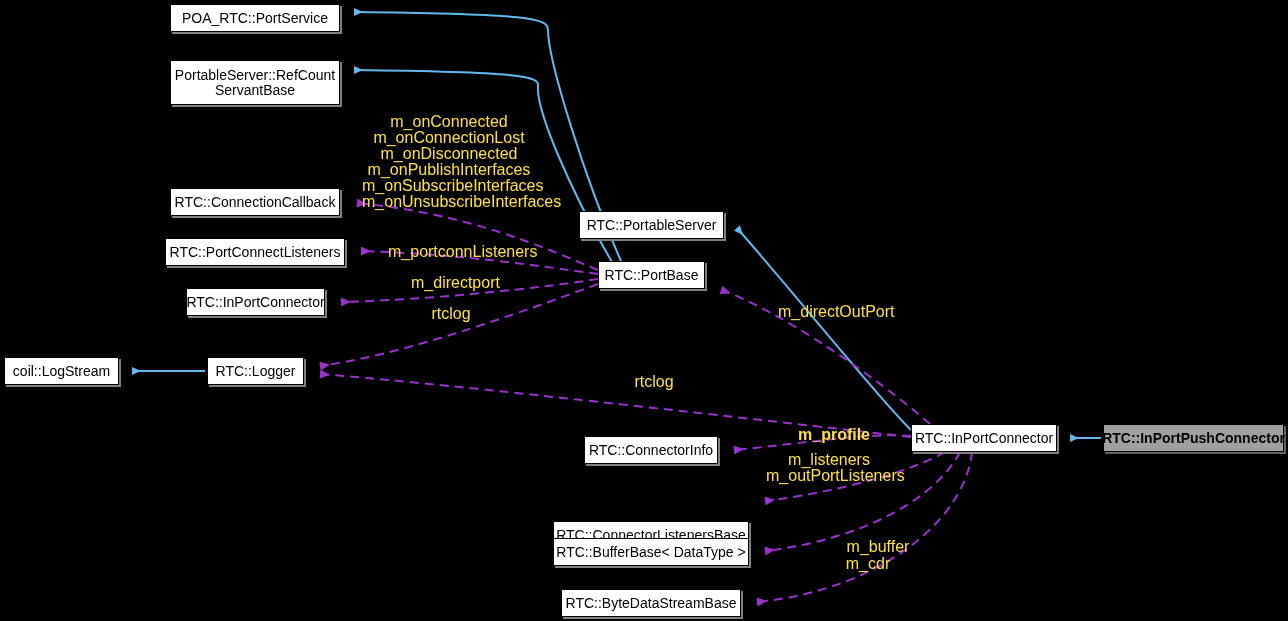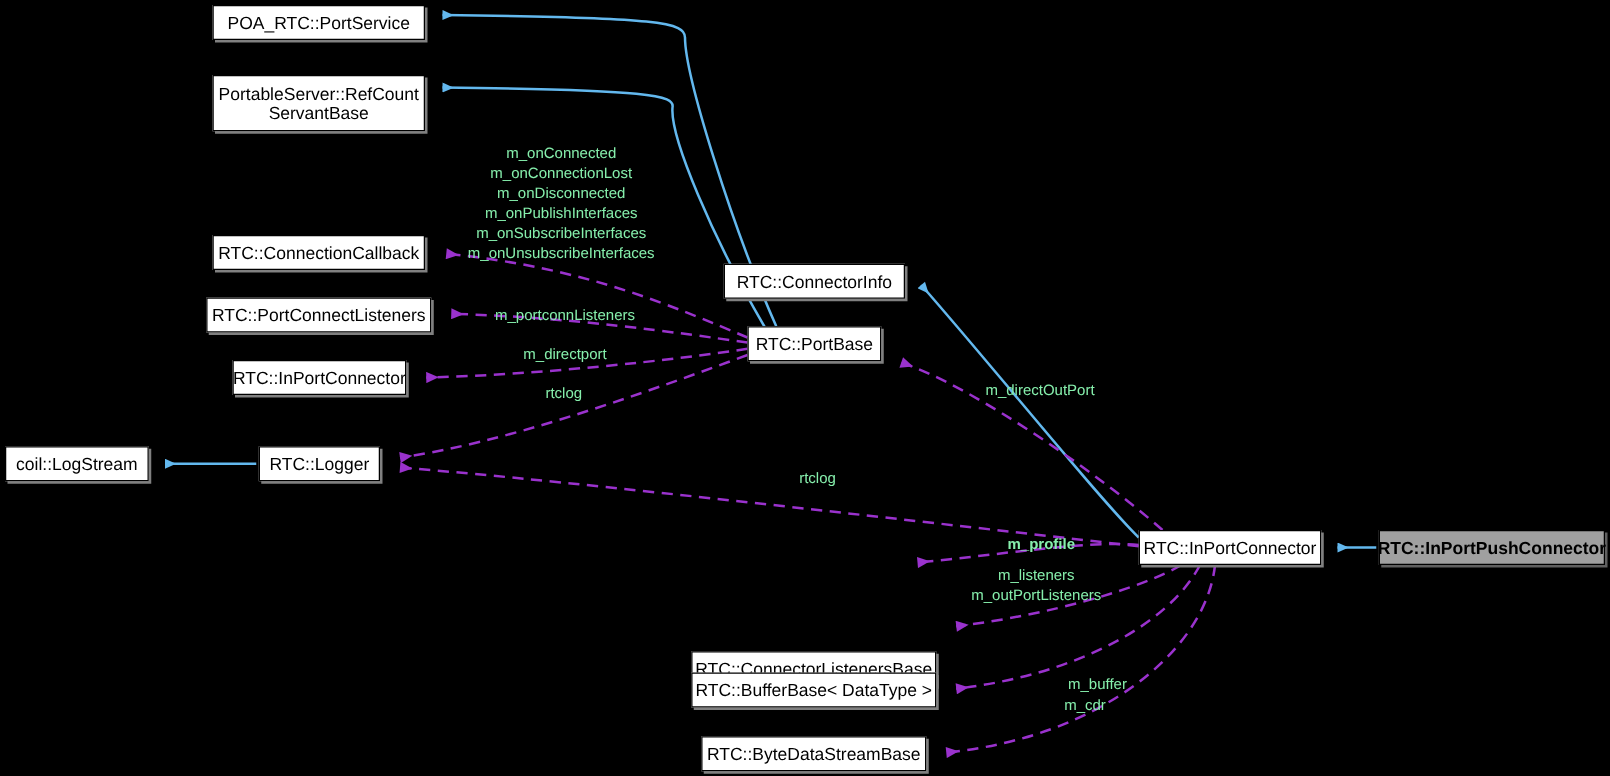--- a/index.html
+++ b/index.html
@@ -39,22 +39,22 @@
     white-space: pre-line;
     letter-spacing: 0px;
   }
   .node.highlight {
     background: #a0a0a0;
     box-shadow: 2px 2px 0 0 #606060;
     font-weight: bold;
   }
   .edge-label {
     position: absolute;
-    color: #86efac;
-    font-size: 12px;
+    color: #fde047;
+    font-size: 16px;
     line-height: 16px;
     text-align: center;
     white-space: pre-line;
     pointer-events: none;
   }
 </style>
 </head>
 <body>
 
 <div id="diagram">
@@ -99,24 +99,25 @@
   <div class="node" style="left:170px; top:188px; width:170px; height:28px;">RTC::ConnectionCallback</div>
 
   <div class="node" style="left:165px; top:238px; width:180px; height:28px;">RTC::PortConnectListeners</div>
 
   <div class="node" style="left:186px; top:288px; width:139px; height:28px;">RTC::InPortConnector</div>
 
   <div class="node" style="left:4px; top:357px; width:115px; height:28px;">coil::LogStream</div>
 
   <div class="node" style="left:207px; top:357px; width:97px; height:28px;">RTC::Logger</div>
 
-  <div class="node" style="left:579px; top:211px; width:145px; height:28px;">RTC::ConnectorInfo</div>
+  <div class="node" style="left:579px; top:211px; width:145px; height:28px;">RTC::PortableServer</div>
 
   <div class="node" style="left:598px; top:261px; width:107px; height:28px;">RTC::PortBase</div>
 
+  <div class="node" style="left:584px; top:436px; width:134px; height:28px;">RTC::ConnectorInfo</div>
 
   <div class="node" style="left:553px; top:488px; width:196px; height:28px;margin-top:33px;">RTC::ConnectorListenersBase</div>
 
   <div class="node" style="left:553px; top:538px; width:196px; height:28px;">RTC::BufferBase&lt; DataType &gt;</div>
 
   <div class="node" style="left:561px; top:589px; width:180px; height:28px;">RTC::ByteDataStreamBase</div>
 
   <div class="node" style="left:911px; top:424px; width:146px; height:28px;">RTC::InPortConnector</div>
 
   <div class="node highlight" style="left:1103px; top:424px; width:181px; height:28px;">RTC::InPortPushConnector</div>

